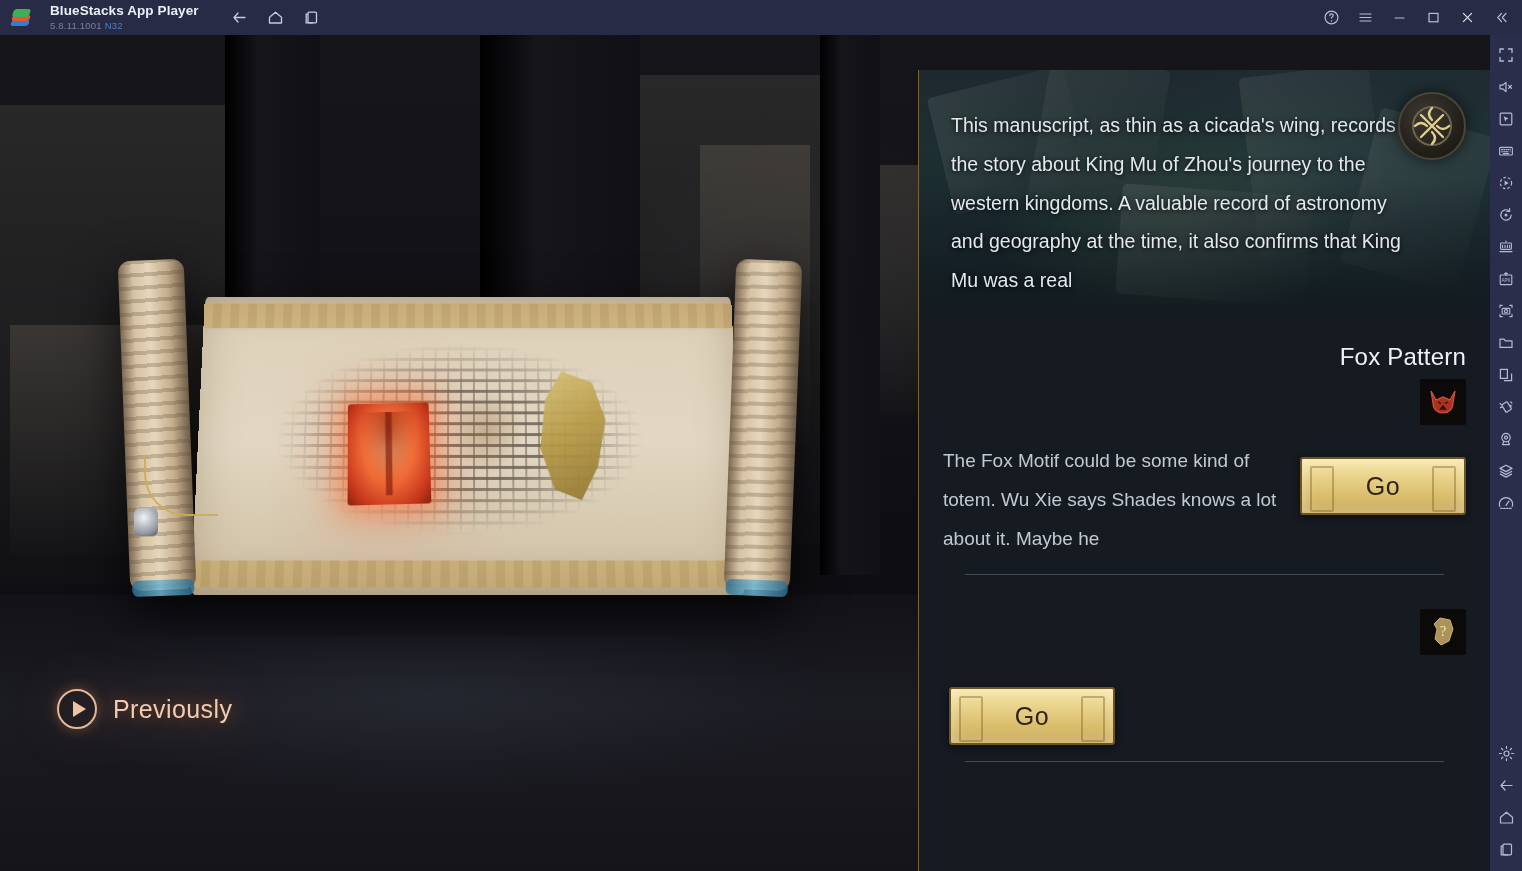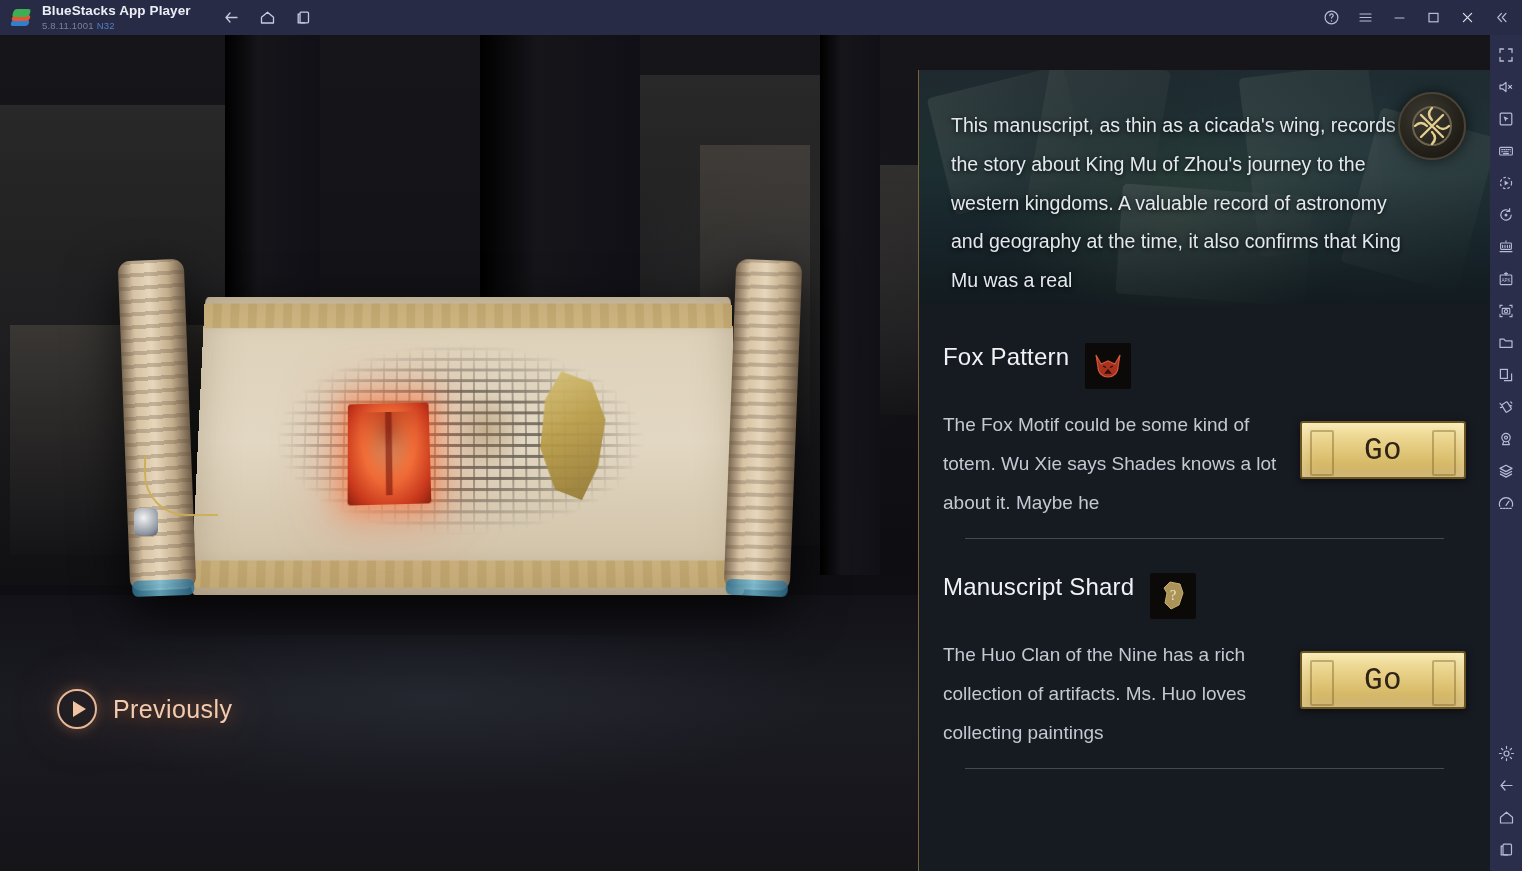--- a/index.html
+++ b/index.html
@@ -8,21 +8,21 @@
 
   
   #titlebar { position:absolute; left:0; top:0; width:1522px; height:35px;
     background:#272b45; display:flex; align-items:center; z-index:50; }
   #bs-logo { width:22px; height:22px; margin-left:10px; position:relative; flex:none; }
   #bs-logo .lg { position:absolute; border-radius:3px; }
   .lg1 { left:1px; top:13px; width:18px; height:6px; background:#2f7fd0; transform:skewX(-18deg); }
   .lg2 { left:2px; top:8px;  width:18px; height:6px; background:#e8542f; transform:skewX(-18deg); }
   .lg3 { left:3px; top:2px;  width:17px; height:8px; background:#3fae55;
          transform:skewX(-18deg); border-radius:4px 6px 3px 3px; }
-  #bs-titles { margin-left:10px; line-height:1.05; }
+  #bs-titles { margin-left:18px; line-height:1.05; }
   #bs-name { color:#eceef6; font-size:13.5px; font-weight:bold; letter-spacing:.1px; }
   #bs-ver { font-size:9.5px; color:#7b819e; margin-top:2px; letter-spacing:.2px; }
   #bs-ver .n32 { color:#4f7fc4; margin-left:3px;text-align:center; }
   #nav-icons { display:flex; align-items:center; margin-left:26px; gap:6px; }
   .tbtn { width:30px; height:26px; display:flex; align-items:center; justify-content:center;
     border-radius:3px; cursor:pointer; }
   .tbtn svg { display:block; }
   #win-ctrls { margin-left:auto; display:flex; align-items:center; gap:4px; padding-right:6px; }
 
   
@@ -111,35 +111,35 @@
   #hero-scrim { position:absolute; inset:0;
     background:linear-gradient(180deg, rgba(12,18,22,.42) 0%, rgba(12,18,22,.26) 45%, rgba(16,22,26,.62) 100%); }
   #desc { position:absolute; left:16px; top:36px; width:470px; font-size:19.5px;
     line-height:38.8px; color:#e2e8ee; text-shadow:0 1px 5px rgba(0,0,0,.9);margin-left:16px; }
   #emblem { position:absolute; right:24px; top:22px; width:68px; height:68px; border-radius:50%;
     background:radial-gradient(circle at 40% 34%, #3d3a33 0%, #232019 62%, #14120e 100%);
     border:2px solid #4a4336; display:flex; align-items:center; justify-content:center;
     box-shadow:0 0 16px rgba(0,0,0,.65); }
 
   .section { position:relative; padding:0 24px; }
-  .sec-head { display:flex; align-items:flex-start; gap:16px; }
+  .sec-head { display:flex; align-items:flex-end; gap:8px;flex-direction:column; }
   .sec-title { font-size:24px; color:#f0f2f5; letter-spacing:.2px; }
   .sec-icon { width:46px; height:46px; background:#0b0a08; border-radius:2px;
     display:flex; align-items:center; justify-content:center; flex:none; }
   .sec-body { display:flex; align-items:flex-start; margin-top:16px; }
   .sec-text { width:352px; font-size:19px; line-height:39px; color:#c2c9d2; }
   .go-btn { width:166px; height:58px; margin-left:6px; margin-top:16px; flex:none; cursor:pointer;
     border:2px solid #6b5520; border-radius:3px; position:relative; overflow:hidden;
     background:linear-gradient(180deg,#f7e7a8 0%, #e7cf86 38%, #d9bd6b 70%, #c7a75a 100%);
     display:flex; align-items:center; justify-content:center;
     box-shadow:inset 0 0 16px rgba(255,255,255,.4), 0 2px 7px rgba(0,0,0,.55); }
   .go-btn::before, .go-btn::after { content:""; position:absolute; top:7px; width:20px; height:42px;
     border:2px solid rgba(120,92,34,.40); border-radius:2px; }
   .go-btn::before { left:8px; } .go-btn::after { right:8px; }
-  .go-label { font-family:Liberation Mono, monospace; font-size:31px; color:#2e2314; letter-spacing:.5px;
+  .go-label { font-family:Liberation Sans, sans-serif; font-size:25px; color:#2e2314; letter-spacing:.5px;
     position:relative; z-index:2; }
   .divider { height:1px; background:#414a55; margin:16px 22px 0 22px; }
 
   
   #sidebar { position:absolute; right:0; top:35px; width:32px; height:836px;
     background:#2a2e4a; display:flex; flex-direction:column; align-items:center; }
   .sb { width:32px; height:32px; display:flex; align-items:center; justify-content:center;
     cursor:pointer; flex:none; }
   .sb svg { display:block; }
   .sb-gap { flex:1 1 auto; }
@@ -284,30 +284,28 @@
         <div class="sec-text">The Fox Motif could be some kind of totem. Wu Xie says Shades knows a lot about it. Maybe he</div>
         <div class="go-btn">
           <span class="go-label">Go</span>
         </div>
       </div>
       <div class="divider"></div>
     </div>
 
     <div class="section" style="margin-top:34px;">
       <div class="sec-head">
-        <span class="sec-title">Manuscript Shard</span>
         <span class="sec-icon">
           <svg width="34" height="34" viewBox="0 0 34 34">
             <path d="M14 3 24 5 27 14 23 26 15 30 9 24 11 14 8 9z" fill="#ac9458" stroke="#c7ae70" stroke-width="1"></path>
             <text x="17" y="21" font-family="Liberation Serif, serif" font-size="14" fill="#f0e6c8" text-anchor="middle">?</text>
           </svg>
         </span>
       </div>
       <div class="sec-body">
-        <div class="sec-text">The Huo Clan of the Nine has a rich collection of artifacts. Ms. Huo loves collecting paintings</div>
         <div class="go-btn">
           <span class="go-label">Go</span>
         </div>
       </div>
       <div class="divider"></div>
     </div>
   </div>
 </div>
 
 <div id="sidebar">

